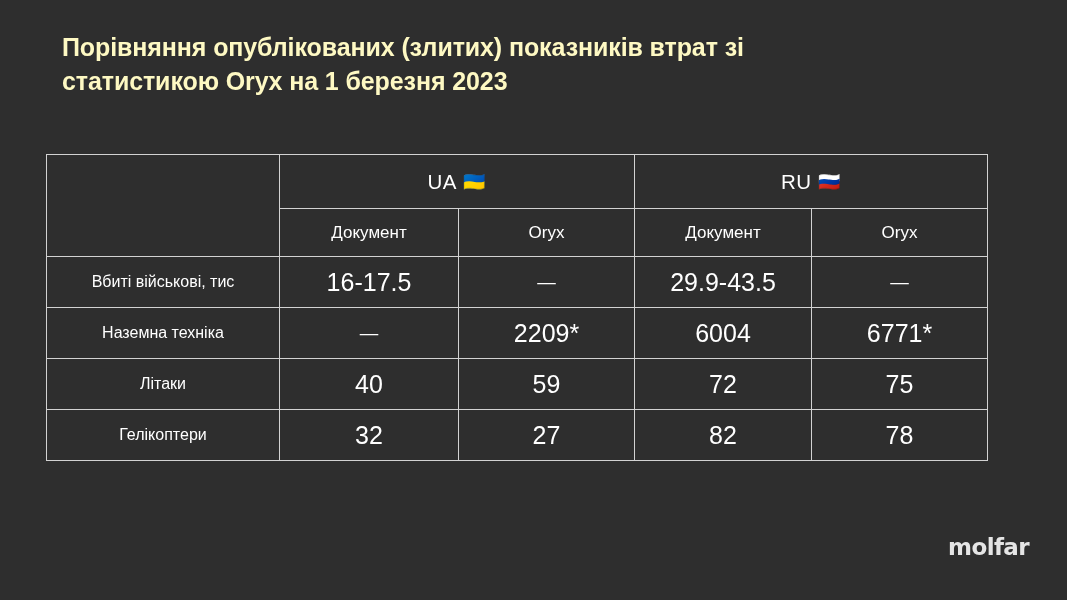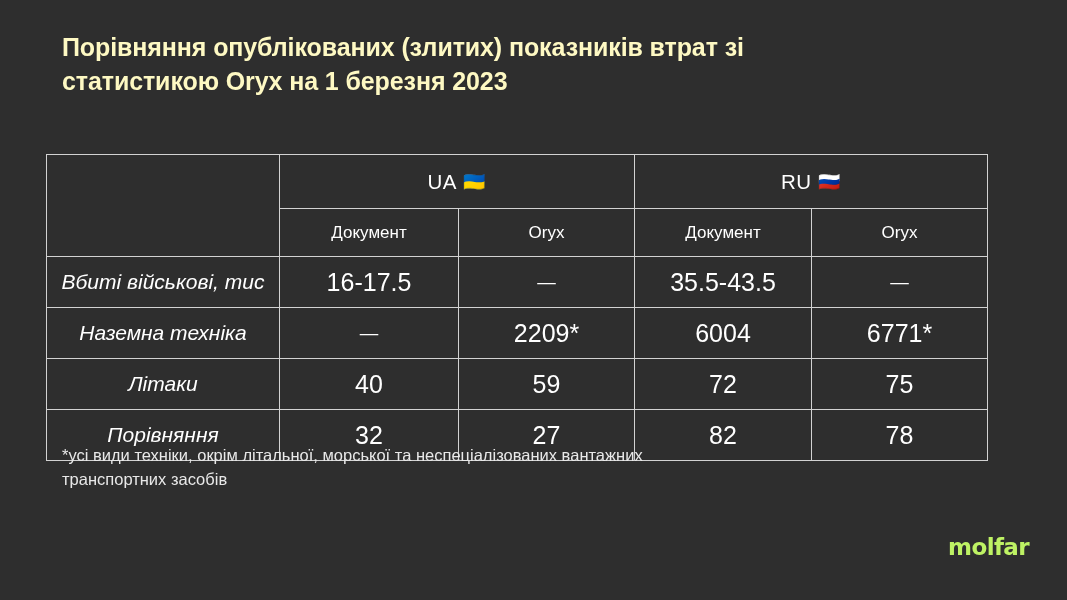--- a/index.html
+++ b/index.html
@@ -77,24 +77,23 @@
     font-size: 18px;
     margin-left: 7px;
     vertical-align: 1px;
   }
   th.sub {
     height: 45px;
     font-size: 17px;
   }
   td.rowlabel {
     height: 48px;
-    font-size: 21px;
+    font-size: 16px;
     text-align: center;
     padding: 0 12px;
-    font-style: italic;
   }
   td.value {
     height: 48px;
     font-size: 25px;
   }
   td.dash {
     font-size: 18.5px;
   }
 
   
@@ -120,21 +119,21 @@
   }
 
   
   .logo {
     position: absolute;
     right: 38px;
     bottom: 40px;
     font-size: 23px;
     font-weight: bold;
     letter-spacing: -0.6px;
-    color: #bef264;
+    color: #e5e5e5;
     font-family: "DejaVu Sans", sans-serif;
   }
 </style>
 </head>
 <body>
 
 <div class="slide">
 
   <div class="title">Порівняння опублікованих (злитих) показників втрат зі
 статистикою Oryx на 1 березня 2023</div>
@@ -159,46 +158,44 @@
           <th class="sub">Oryx</th>
           <th class="sub">Документ</th>
           <th class="sub">Oryx</th>
         </tr>
       </thead>
       <tbody>
         <tr>
           <td class="rowlabel">Вбиті військові, тис</td>
           <td class="value">16-17.5</td>
           <td class="value dash">—</td>
-          <td class="value">35.5-43.5</td>
+          <td class="value">29.9-43.5</td>
           <td class="value dash">—</td>
         </tr>
         <tr>
           <td class="rowlabel">Наземна техніка</td>
           <td class="value dash">—</td>
           <td class="value">2209*</td>
           <td class="value">6004</td>
           <td class="value">6771*</td>
         </tr>
         <tr>
           <td class="rowlabel">Літаки</td>
           <td class="value">40</td>
           <td class="value">59</td>
           <td class="value">72</td>
           <td class="value">75</td>
         </tr>
         <tr>
-          <td class="rowlabel">Порівняння</td>
+          <td class="rowlabel">Гелікоптери</td>
           <td class="value">32</td>
           <td class="value">27</td>
           <td class="value">82</td>
           <td class="value">78</td>
         </tr>
       </tbody>
     </table>
   </div>
 
-  <div class="footnote">*усі види техніки, окрім літальної, морської та неспеціалізованих вантажних
-транспортних засобів</div>
 
   <div class="logo">molfar</div>
 
 </div>
 
 </body></html>

